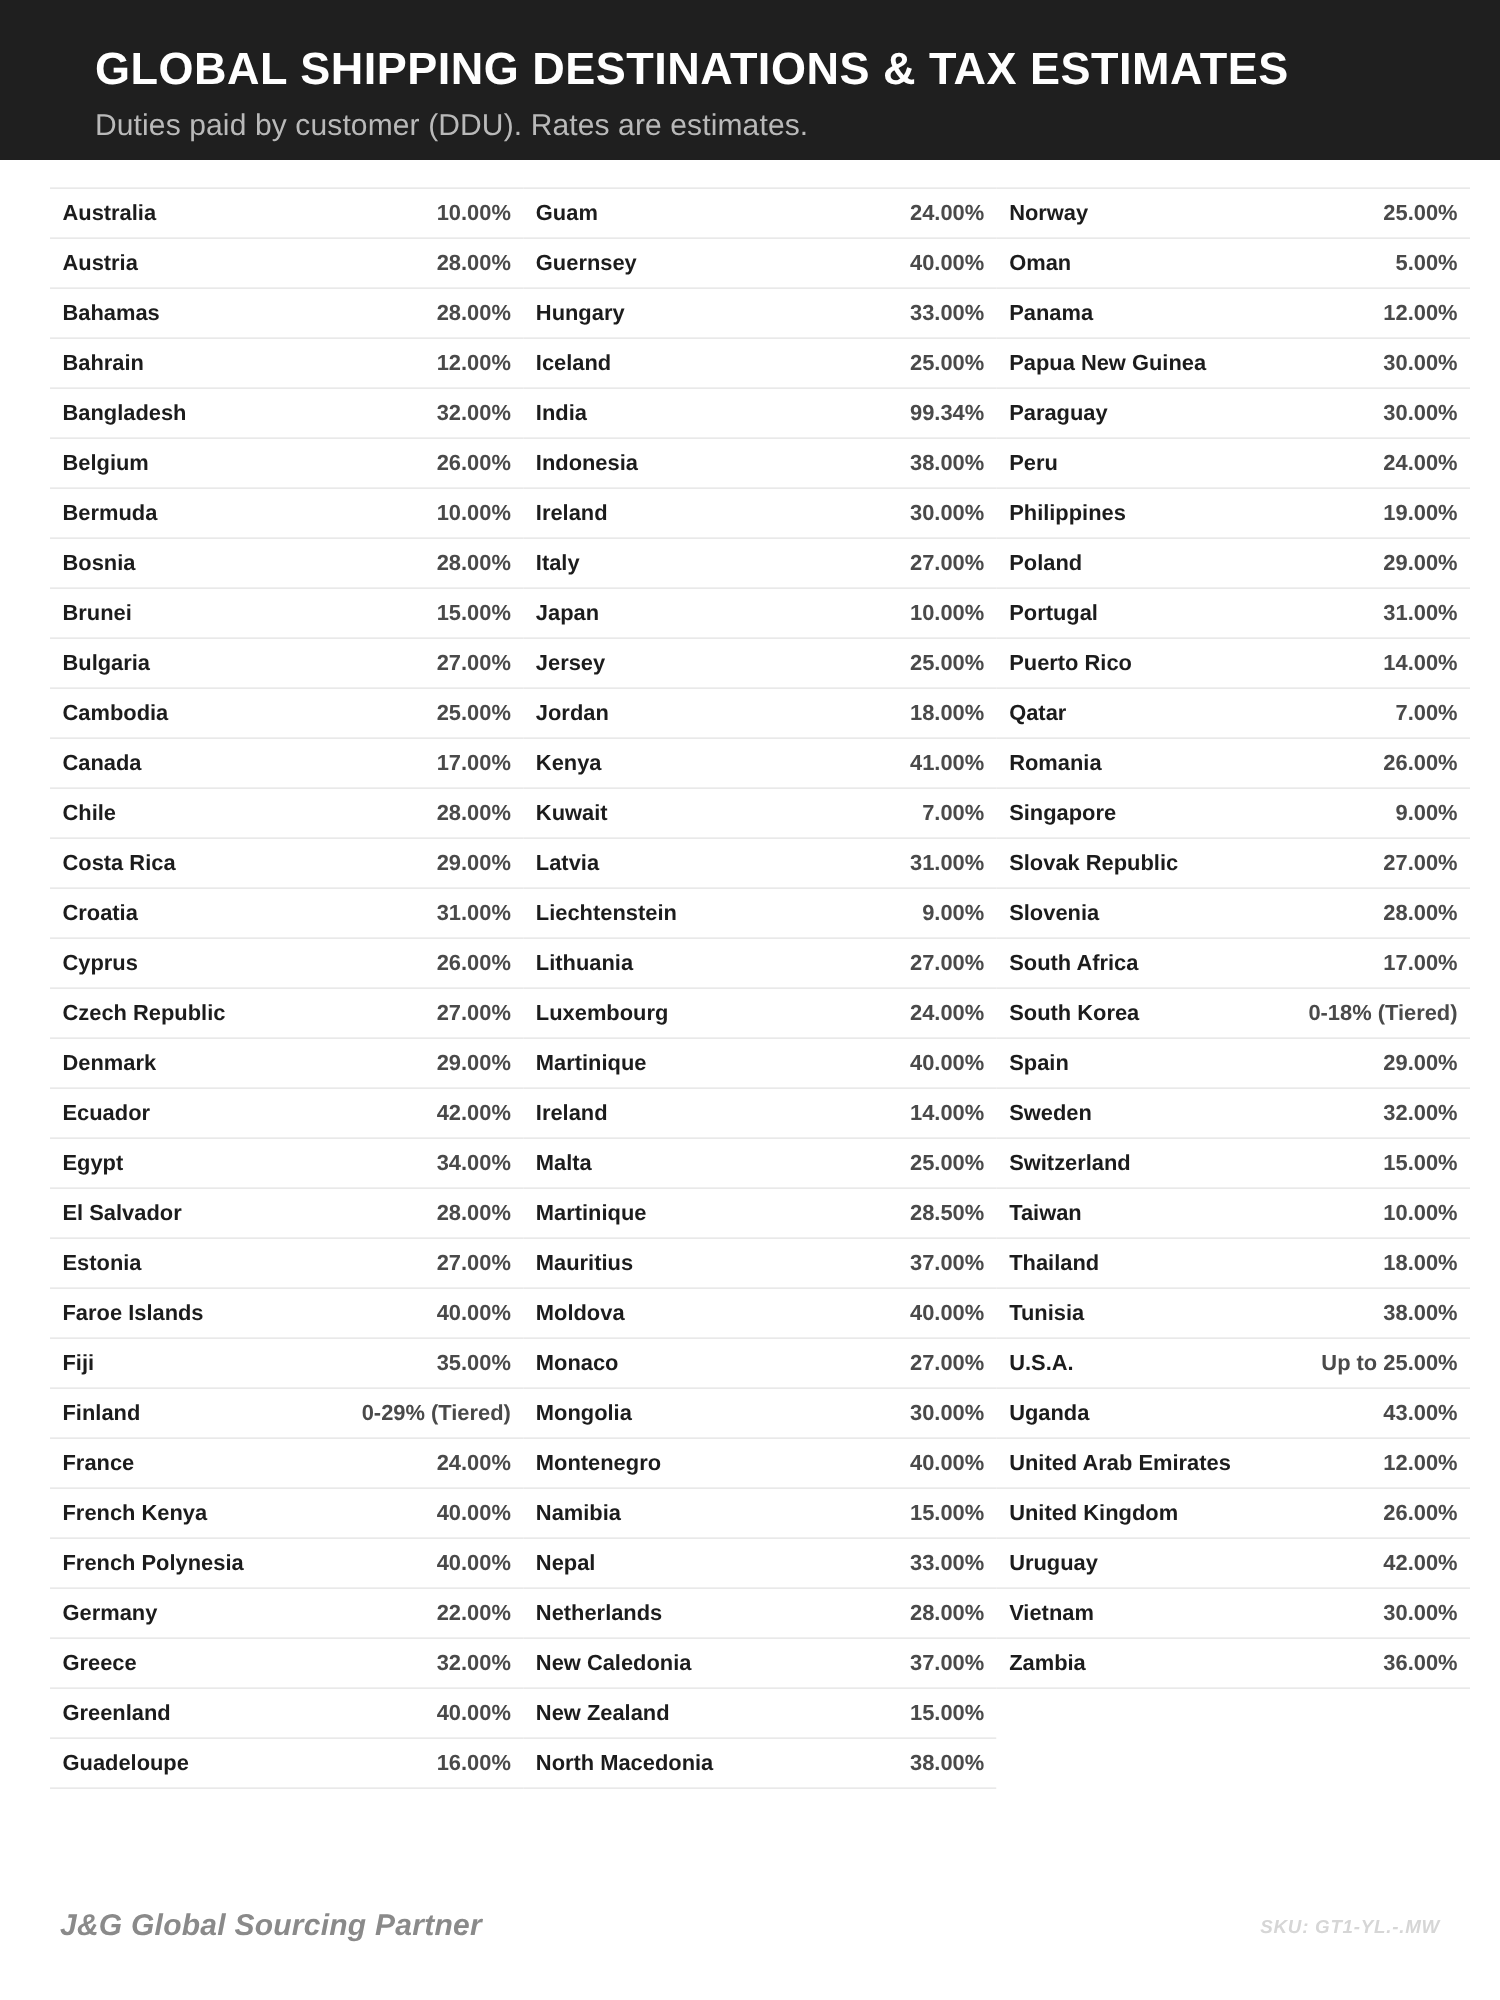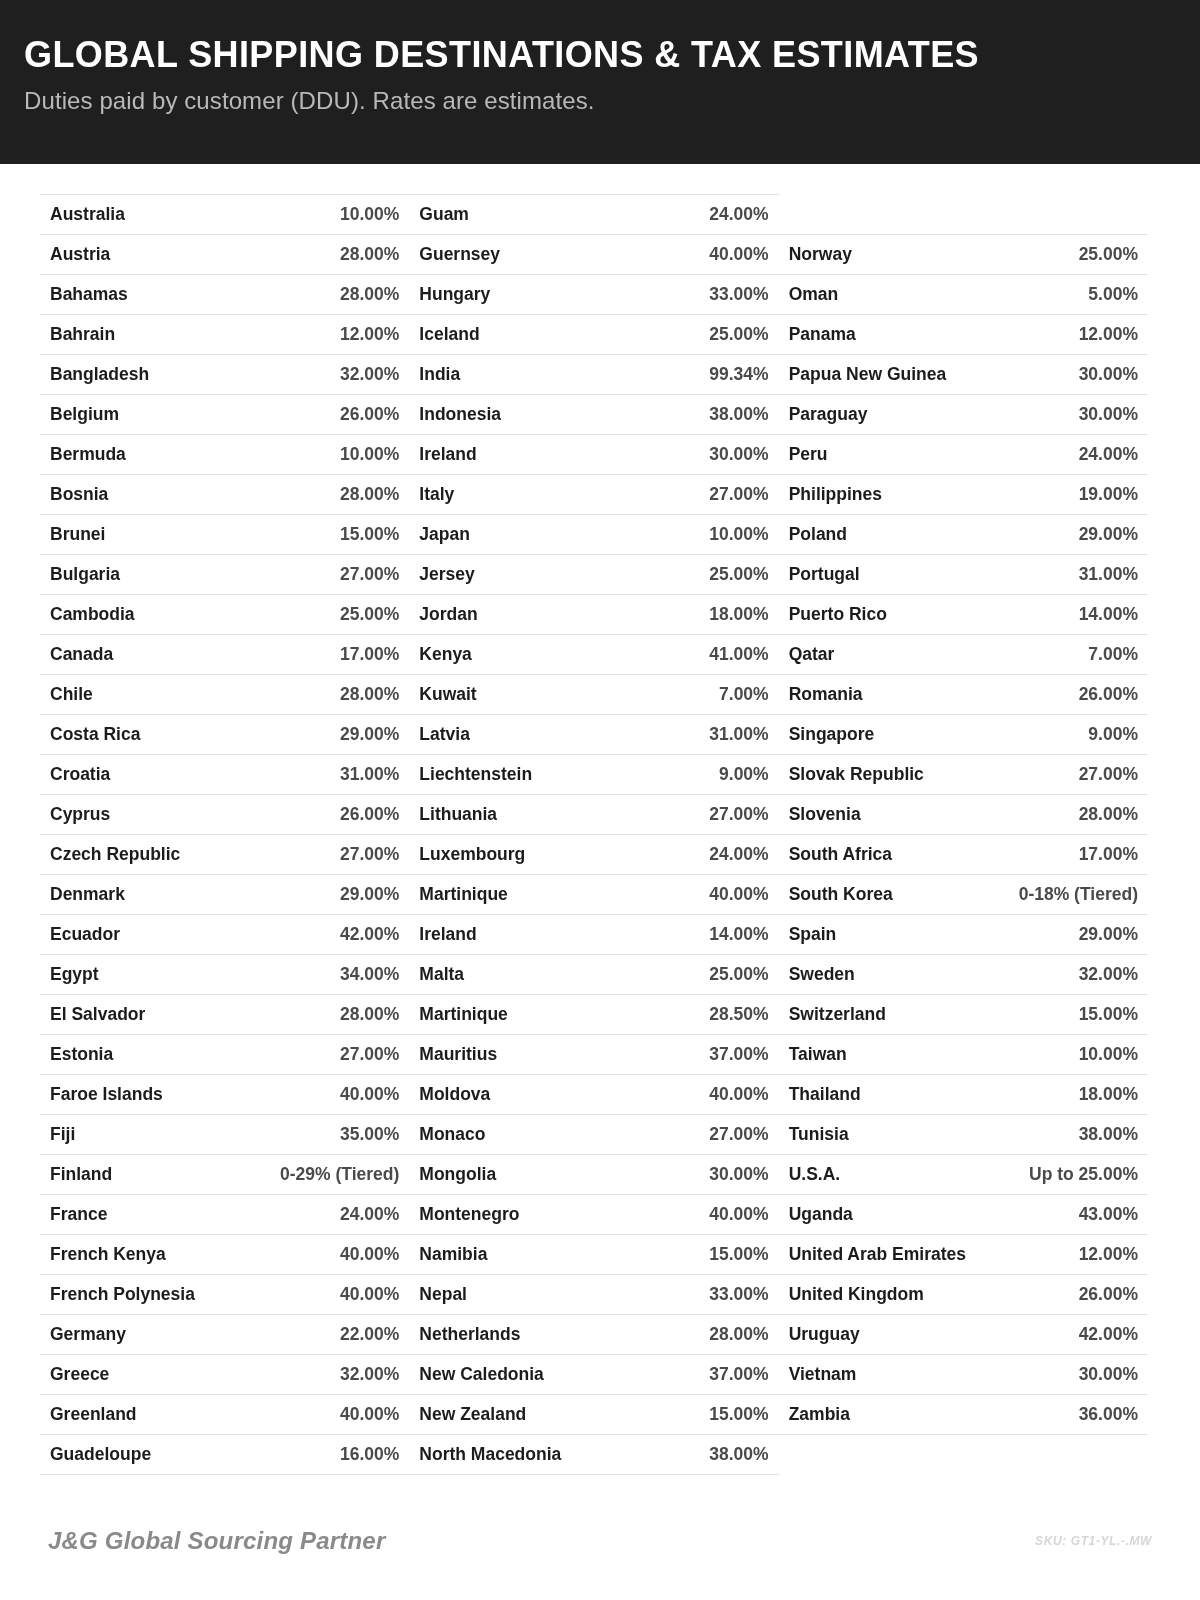--- a/index.html
+++ b/index.html
@@ -16,23 +16,23 @@
     height: 1600px;
     position: relative;
     background: #ffffff;
     display: flex;
     flex-direction: column;
   }
 
   
   .header {
     background: #1f1f1f;
-    padding: 34px 48px 30px 24px;
+    padding: 34px 48px 30px 76px;
     flex: 0 0 auto;
-    height: 164px;
+    height: 128px;
   }
 
   .header-title {
     color: #ffffff;
     font-size: 36px;
     font-weight: bold;
     letter-spacing: 0.4px;
     line-height: 1.15;
     text-transform: uppercase;
   }
@@ -41,23 +41,23 @@
     color: #b9b9b9;
     font-size: 24px;
     font-weight: normal;
     margin-top: 12px;
     letter-spacing: 0.1px;
   }
 
   
   .content {
     flex: 1 1 auto;
-    padding: 22px 52px 0 40px;
+    padding: 22px 24px 0 40px;
     display: flex;
-    align-items: center;
+    align-items: flex-start;
   }
 
   .column {
     flex: 1 1 0;
     display: flex;
     flex-direction: column;
   }
 
   .row {
     display: flex;
@@ -100,21 +100,21 @@
   }
 
   .footer-brand {
     font-size: 24px;
     font-weight: bold;
     color: #8a8a8a;
     letter-spacing: 0.2px;
   }
 
   .footer-sku {
-    font-size: 12px;
+    font-size: 15px;
     font-weight: bold;
     color: #d6d6d6;
     letter-spacing: 0.6px;
   }
 </style>
 </head>
 <body>
 
 <div class="page">
 

